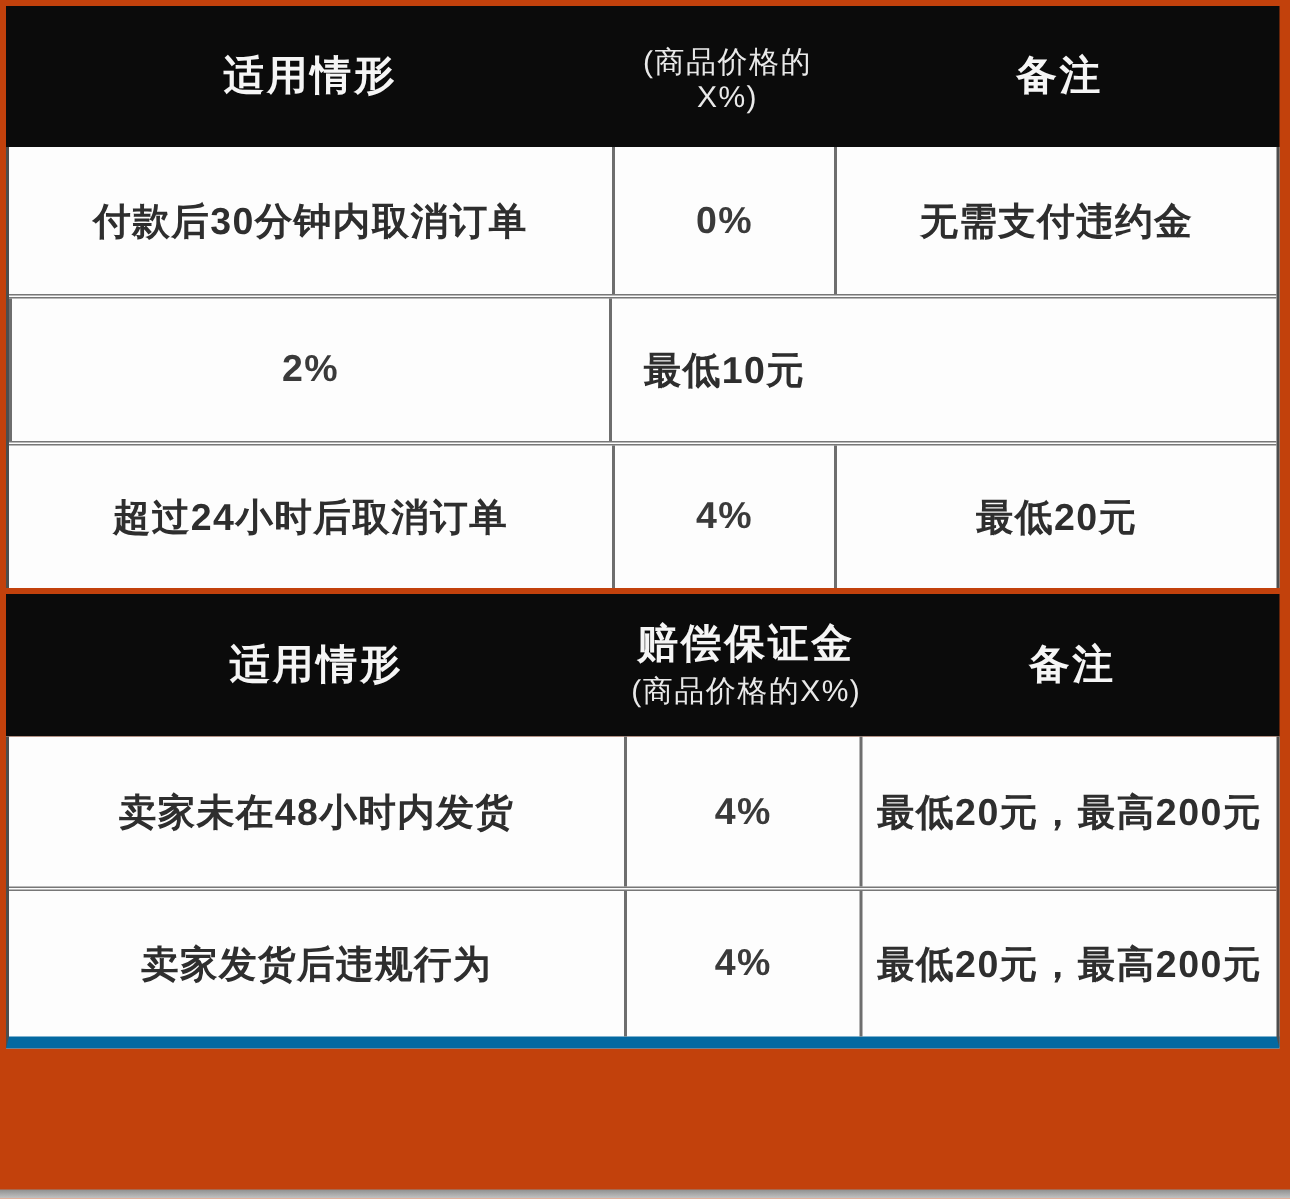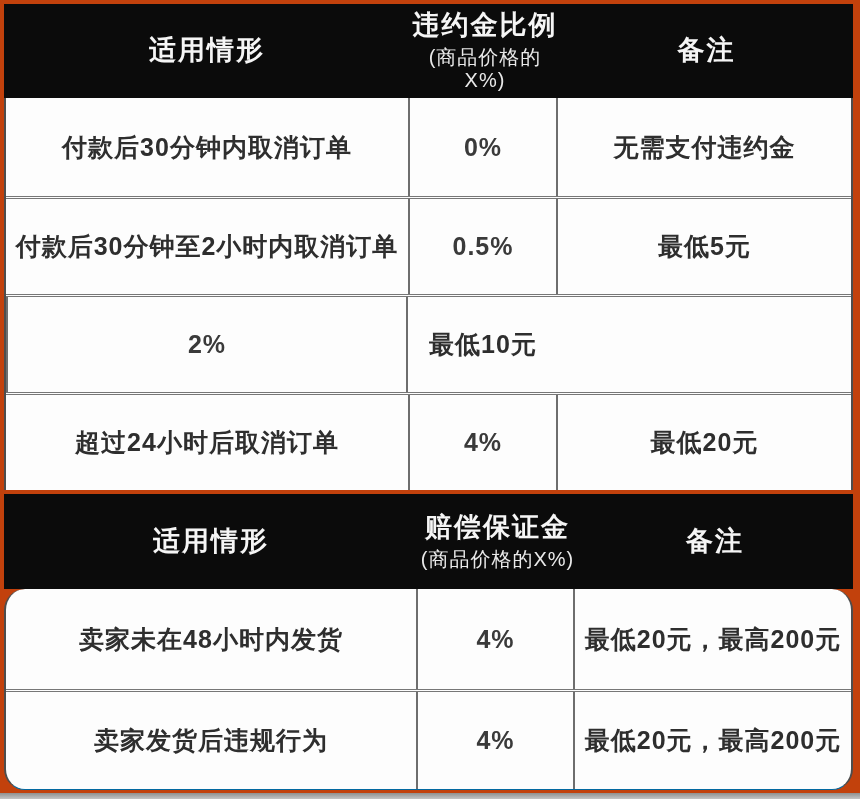--- a/index.html
+++ b/index.html
@@ -52,21 +52,21 @@
     color: #e9e9e9;
     letter-spacing: 1px;
   }
 
   
   .tbody {
     border-left: 2px solid #4d4d4d;
     border-right: 2px solid #4d4d4d;
     background: #fdfdfd;
   }
-  .t2 .tbody { border-bottom: 1px solid #0369a1; border-radius: 21px; }
+  .t2 .tbody { border-bottom: 8px solid #0369a1; }
   .tr {
     display: grid;
     align-items: center;
     box-sizing: border-box;
   }
   .t1 .tr { grid-template-columns: 402px 150px 293px; height: 98px; }
   .t2 .tr { grid-template-columns: 410px 159px 276px; height: 100px; }
   .tr + .tr { border-top: 3px double #777777; }
   .td {
     height: 100%;
@@ -100,37 +100,31 @@
 <body>
 
 <div class="stage">
 
   <section class="table-wrap t1">
     <div class="thead">
       <div class="th">
         <span class="th-main">适用情形</span>
       </div>
       <div class="th">
-        <span class="th-main">违约金比例</span>
         <span class="th-sub">(商品价格的X%)</span>
       </div>
       <div class="th">
         <span class="th-main">备注</span>
       </div>
     </div>
     <div class="tbody">
       <div class="tr">
         <div class="td cell-situation">付款后30分钟内取消订单</div>
         <div class="td cell-rate">0%</div>
         <div class="td cell-note">无需支付违约金</div>
-      </div>
-      <div class="tr">
-        <div class="td cell-situation">付款后30分钟至2小时内取消订单</div>
-        <div class="td cell-rate">0.5%</div>
-        <div class="td cell-note">最低5元</div>
       </div>
       <div class="tr">
         <div class="td cell-rate">2%</div>
         <div class="td cell-note">最低10元</div>
       </div>
       <div class="tr">
         <div class="td cell-situation">超过24小时后取消订单</div>
         <div class="td cell-rate">4%</div>
         <div class="td cell-note">最低20元</div>
       </div>

